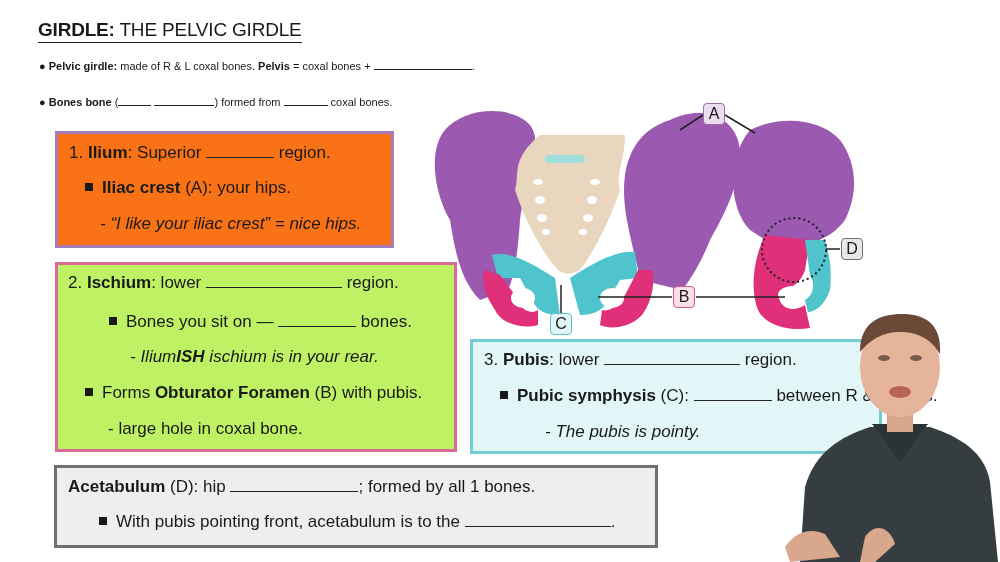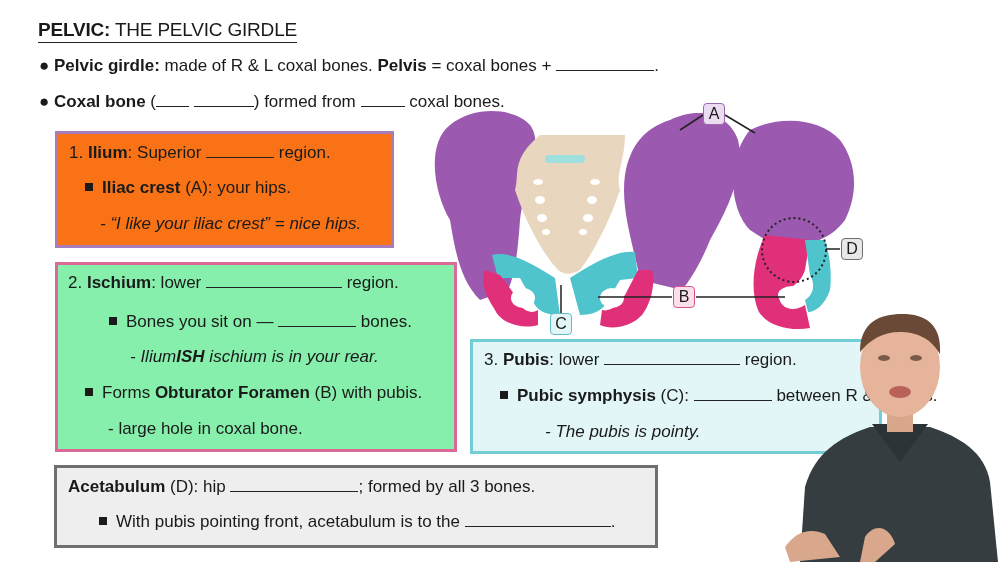--- a/index.html
+++ b/index.html
@@ -8,56 +8,56 @@
     background:#ffffff;
     font-family:"Liberation Sans", sans-serif;
     color:#1a1a1a;
   }
   .abs { position:absolute; }
   .title {
     left:38px; top:19px; font-size:19px; letter-spacing:-0.2px;
     border-bottom:1.5px solid #222; line-height:22px; padding-bottom:1px;
   }
   .title b { font-weight:bold; }
-  .bullet-line { font-size:17px; line-height:22px; white-space:nowrap; }
+  .bullet-line { font-size:11px; line-height:22px; white-space:nowrap; }
   .bullet-line b { font-weight:bold; }
   .blank { display:inline-block; border-bottom:1.2px solid #222; height:14px; vertical-align:baseline; }
 
   .box { position:absolute; box-sizing:border-box; border-width:3px; border-style:solid; }
   .box-ilium { left:55px; top:131px; width:339px; height:117px; background:#f97316; border-color:#a67db8; }
-  .box-ischium { left:55px; top:262px; width:402px; height:190px; background:#86efac; border-color:#dc6a97; }
+  .box-ischium { left:55px; top:262px; width:402px; height:190px; background:#bef264; border-color:#dc6a97; }
   .box-pubis { left:470px; top:339px; width:412px; height:115px; background:#e2f6f8; border-color:#72cdd4; }
   .box-acet { left:54px; top:465px; width:604px; height:83px; background:#eeeeee; border-color:#6f6f6f; }
 
   .line { position:absolute; font-size:17px; line-height:20px; white-space:nowrap; }
   .line b { font-weight:bold; }
   .sq { display:inline-block; width:8px; height:8px; background:#1a1a1a; margin-right:9px; vertical-align:2px; }
 
   .lbl {
     position:absolute; width:22px; height:22px; box-sizing:border-box;
     border:1.5px solid; border-radius:4px; font-size:16px; line-height:19px;
     text-align:center; color:#1a1a1a;
   }
 </style>
 </head>
 <body>
 
 <div class="abs title">
-  <b>PELVIC:</b>
+  <b>GIRDLE:</b>
   <span>THE PELVIC GIRDLE</span>
 </div>
 
 <div class="abs bullet-line" style="left:39px;top:55px;">
   <span>●</span>
   <b>Pelvic girdle:</b><span> made of R &amp; L coxal bones. </span><b>Pelvis</b><span> = coxal bones + </span><span class="blank" style="width:98px"></span><span>.</span>
 </div>
 
 <div class="abs bullet-line" style="left:39px;top:91px;">
   <span>●</span>
-  <b>Coxal bone</b><span> (</span><span class="blank" style="width:33px"></span> <span class="blank" style="width:60px"></span><span>) formed from </span><span class="blank" style="width:44px"></span><span> coxal bones.</span>
+  <b>Bones bone</b><span> (</span><span class="blank" style="width:33px"></span> <span class="blank" style="width:60px"></span><span>) formed from </span><span class="blank" style="width:44px"></span><span> coxal bones.</span>
 </div>
 
 <div class="box box-ilium">
   <div class="line" style="left:11px;top:9px;">
     <span>1.</span> <b>Ilium</b><span>:  Superior </span><span class="blank" style="width:68px"></span><span> region.</span>
   </div>
   <div class="line" style="left:27px;top:44px;">
     <span class="sq"></span><b>Iliac crest</b><span> (A): your hips.</span>
   </div>
   <div class="line" style="left:42px;top:80px;font-style:italic;">- “I like your iliac crest” = nice hips.</div>
@@ -86,21 +86,21 @@
   <div class="line" style="left:27px;top:44px;">
     <span class="sq"></span><b>Pubic symphysis</b><span> (C): </span><span class="blank" style="width:78px"></span><span> between R &amp; L pubis.</span>
   </div>
   <div class="line" style="left:72px;top:80px;font-style:italic;">
     <span>-  </span><span>The pubis is pointy.</span>
   </div>
 </div>
 
 <div class="box box-acet">
   <div class="line" style="left:11px;top:9px;">
-    <b>Acetabulum</b><span> (D): hip </span><span class="blank" style="width:128px"></span><span>; formed by all 3 bones.</span>
+    <b>Acetabulum</b><span> (D): hip </span><span class="blank" style="width:128px"></span><span>; formed by all 1 bones.</span>
   </div>
   <div class="line" style="left:42px;top:44px;text-align:right;">
     <span class="sq"></span><span>With pubis pointing front, acetabulum is to the </span><span class="blank" style="width:146px"></span><span>.</span>
   </div>
 </div>
 
 <svg class="abs" style="left:420px;top:100px;" width="440" height="240" viewBox="0 0 440 240">
 
   <path d="M30,25 C55,5 95,8 110,25 C125,45 105,80 100,120 C98,150 95,175 88,190 L60,200 C40,180 35,150 30,120 C15,95 5,45 30,25 Z" fill="#9b59b0"></path>
 

